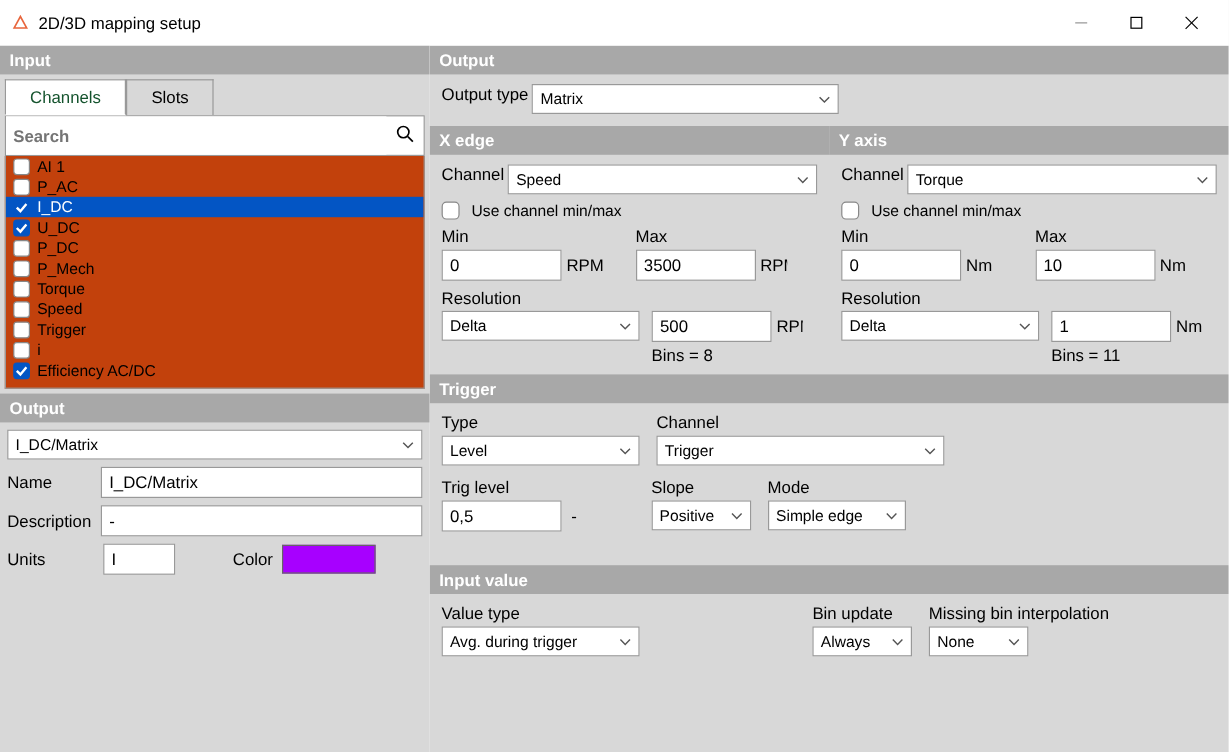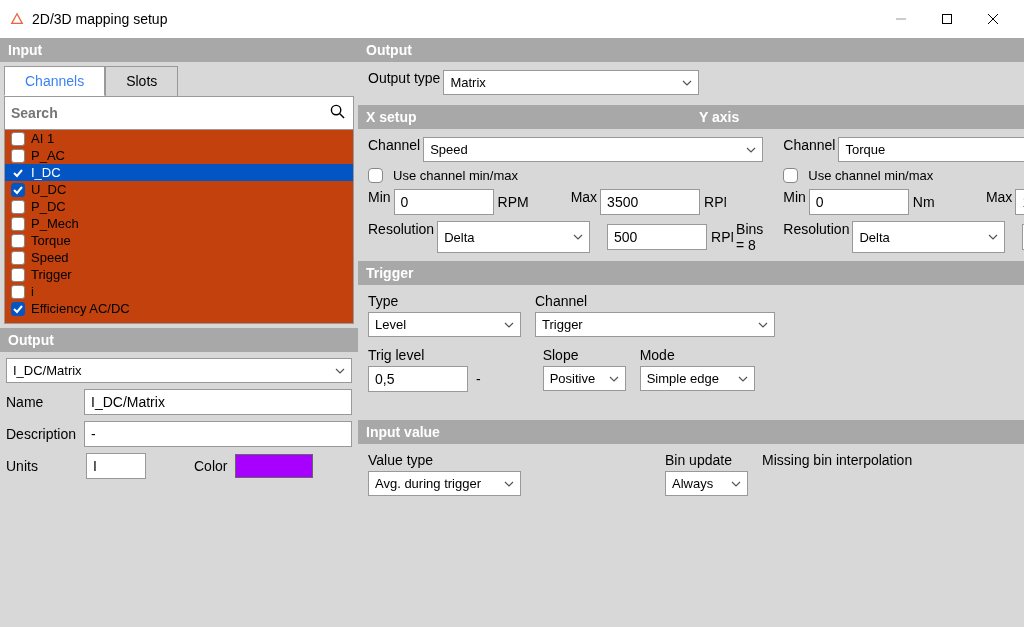--- a/index.html
+++ b/index.html
@@ -11,21 +11,21 @@
 .title-text { font-size: 14px; color: #000; }
 .titlebar-buttons { display: flex; gap: 0; }
 .tb-btn { width: 46px; height: 38px; display: flex; align-items: center; justify-content: center; cursor: pointer; }
 .tb-btn svg { width: 12px; height: 12px; }
 .main { display: flex; flex: 1; overflow: hidden; }
 .left-panel { width: 358px; display: flex; flex-direction: column; background: #d8d8d8; }
 .right-panel { flex: 1; display: flex; flex-direction: column; background: #d8d8d8; overflow-y: auto; }
 .section-header { background: #a8a8a8; color: #fff; font-weight: 600; padding: 4px 8px; font-size: 14px; }
 .tabs { display: flex; padding: 4px 4px 0 4px; }
 .tab { padding: 6px 20px; background: #d8d8d8; border: 1px solid #999; border-bottom: none; cursor: pointer; font-size: 14px; }
-.tab.active { background: #fff; color: #3b82f6; border-bottom: 1px solid #fff; position: relative; z-index: 2; }
+.tab.active { background: #fff; color: #14532d; border-bottom: 1px solid #fff; position: relative; z-index: 2; }
 .search-row { display: flex; align-items: center; background: #fff; border: 1px solid #999; margin: 0 4px; }
 .search-input { flex: 1; border: none; padding: 8px 6px; outline: none; font-size: 14px; font-weight: bold; }
 .search-icon { padding: 0 8px; }
 .channel-list { background: #c2410c; margin: 0 4px 4px 4px; border: 1px solid #999; border-top: none; height: 194px; overflow-y: auto; position: relative; }
 .channel-list::-webkit-scrollbar { width: 16px; }
 .channel-list::-webkit-scrollbar-track { background: #e8e8e8; }
 .channel-list::-webkit-scrollbar-thumb { background: #b8b8b8; border: 2px solid #e8e8e8; border-radius: 8px; }
 .channel-item { display: flex; align-items: center; padding: 1px 6px; cursor: pointer; font-size: 14px; }
 .channel-item.selected { background: #0355c4; color: #fff; }
 .check { width: 14px; height: 14px; border: 1px solid #888; border-radius: 3px; margin-right: 6px; flex-shrink: 0; background: #fff; display: flex; align-items: center; justify-content: center; }
@@ -45,29 +45,29 @@
 .right-section { padding: 8px 10px; }
 .field-group { display: flex; flex-direction: row; gap: 3px; }
 .field-label { font-size: 14px; color: #000; }
 .axis-row { display: flex; }
 .axis-col { flex: 1; display: flex; flex-direction: column; gap: 6px; padding: 8px 10px; }
 .axis-header { background: #a8a8a8; color: #fff; font-weight: 600; padding: 4px 8px; font-size: 14px; flex: 1; }
 .axis-headers { display: flex; }
 .inline-check { display: flex; align-items: center; gap: 4px; font-size: 14px; }
 .inline-check .check { width: 15px; height: 15px; border-radius: 4px; }
 .minmax-row { display: flex; gap: 10px; }
-.minmax-col { flex: 1; display: flex; flex-direction: row; gap: 3px; }
+.minmax-col { flex: 1; display: flex; flex-direction: column; gap: 3px; }
 .value-unit { display: flex; align-items: center; gap: 4px; }
 .unit-label { font-size: 14px; white-space: nowrap; overflow: hidden; width: 22px; }
 .bins-text { font-size: 14px; padding-left: 0; }
 .trigger-grid { display: flex; gap: 14px; flex-wrap: wrap; }
 .trigger-col { display: flex; flex-direction: column; gap: 3px; }
 .trig-unit-dash { font-size: 14px; padding: 0 4px; }
 .dropdown.w-full { width: 100%; }
-.dropdown.w-160 { width: 153px; }
+.dropdown.w-160 { width: 165px; }
 .dropdown.w-230 { width: 240px; }
 .dropdown.w-100 { width: 83px; }
 .dropdown.w-110 { width: 115px; }
 .input-sm { width: 100px; border: 1px solid #999; padding: 4px 6px; background: #fff; font-size: 14px; }
 .output-type-section { padding: 8px 10px 10px 10px; }
 </style>
 </head>
 <body>
 
 <div class="window">
@@ -209,21 +209,21 @@
           <div class="dropdown" style="width:256px">
             <span>Matrix</span>
             <svg viewBox="0 0 10 10">
                 <path d="M1 3 L5 7 L9 3" fill="none" stroke="#555" stroke-width="1.2"></path>
               </svg>
           </div>
         </div>
       </div>
 
       <div class="axis-headers">
-        <div class="axis-header">X setup</div>
+        <div class="axis-header">X edge</div>
         <div class="axis-header">Y axis</div>
       </div>
       <div class="axis-row">
 
         <div class="axis-col">
           <div class="field-group">
             <span class="field-label">Channel</span>
             <div class="dropdown w-full">
               <span>Speed</span>
               <svg viewBox="0 0 10 10">
@@ -393,19 +393,25 @@
             <span class="field-label">Bin update</span>
             <div class="dropdown w-100">
               <span>Always</span>
               <svg viewBox="0 0 10 10">
                   <path d="M1 3 L5 7 L9 3" fill="none" stroke="#555" stroke-width="1.2"></path>
                 </svg>
             </div>
           </div>
           <div class="trigger-col">
             <span class="field-label">Missing bin interpolation</span>
+            <div class="dropdown w-100">
+              <span>None</span>
+              <svg viewBox="0 0 10 10">
+                  <path d="M1 3 L5 7 L9 3" fill="none" stroke="#555" stroke-width="1.2"></path>
+                </svg>
+            </div>
           </div>
         </div>
       </div>
 
     </div>
   </div>
 </div>
 
 </body></html>

